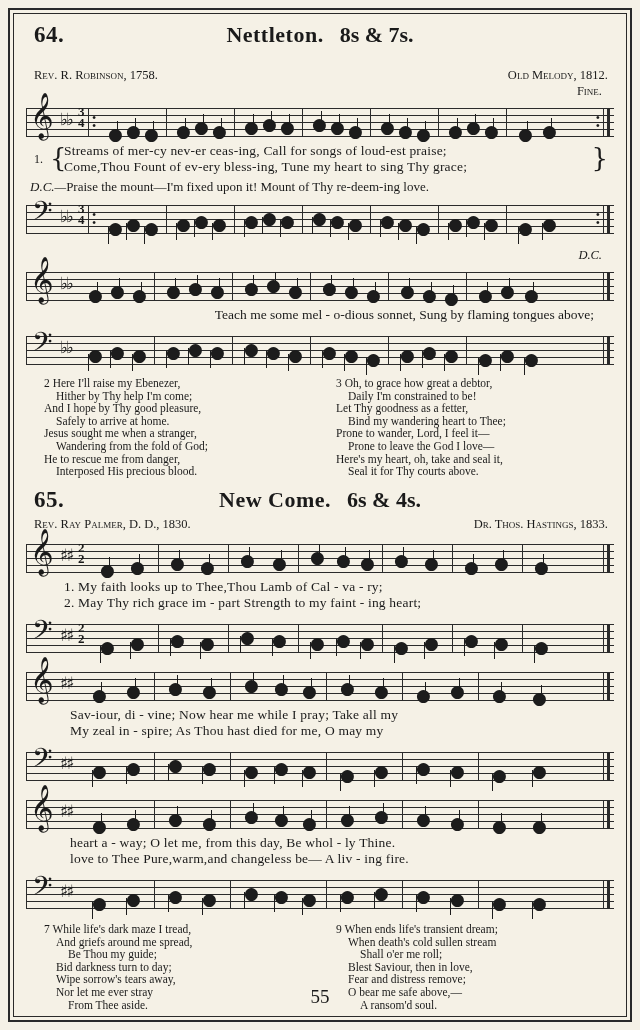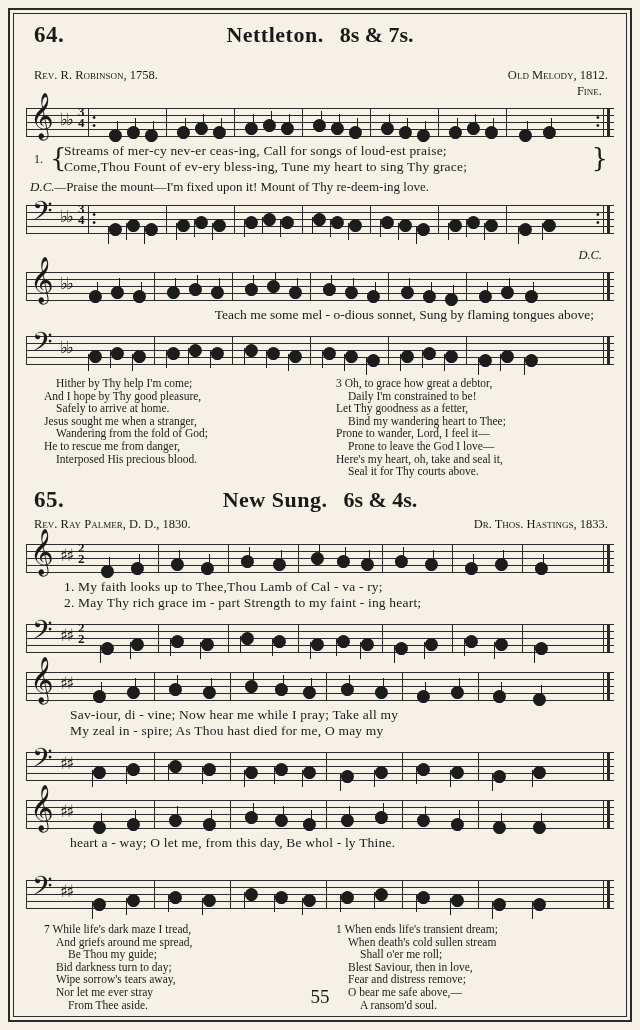--- a/index.html
+++ b/index.html
@@ -449,20 +449,21 @@
           <div class="note stemdn" style="left:452px; top:22px;">●</div>
           <div class="note stemdn" style="left:474px; top:18px;">●</div>
           <div class="note stemdn" style="left:498px; top:22px;">●</div>
           <div class="barline thick" style="right:4px;"></div>
           <div class="barline" style="right:10px;"></div>
         </div>
       </div>
 
       <div class="verses" style="height:108px;">
         <div class="col left">
+          <div class="vline vstart">2 Here I'll raise my Ebenezer,</div>
           <div class="vline indent">Hither by Thy help I'm come;</div>
           <div class="vline">And I hope by Thy good pleasure,</div>
           <div class="vline indent">Safely to arrive at home.</div>
           <div class="vline">Jesus sought me when a stranger,</div>
           <div class="vline indent">Wandering from the fold of God;</div>
           <div class="vline">He to rescue me from danger,</div>
           <div class="vline indent">Interposed His precious blood.</div>
         </div>
         <div class="col right">
           <div class="vline vstart">3 Oh, to grace how great a debtor,</div>
@@ -475,21 +476,21 @@
           <div class="vline indent">Seal it for Thy courts above.</div>
         </div>
       </div>
     </div>
 
     <div style="margin-top:2px;">
 
       <div class="hymn-head" style="height:30px;">
         <div class="hymn-num">65.</div>
         <div class="hymn-title">
-          <span class="tune">New Sung.</span><span class="meter">6s &amp; 4s.</span>
+          <span class="tune">New Come.</span><span class="meter">6s &amp; 4s.</span>
         </div>
       </div>
 
       <div class="byline" style="height:18px;">
         <span class="left">Rev. Ray Palmer, D. D., 1830.</span>
         <span class="right">Dr. Thos. Hastings, 1833.</span>
       </div>
 
       <div class="system">
         <div class="staff">
@@ -677,20 +678,21 @@
           <div class="barline" style="left:452px;"></div>
           <div class="note stemup" style="left:466px; top:25px;">●</div>
           <div class="note stemup" style="left:506px; top:25px;">●</div>
           <div class="barline thick" style="right:4px;"></div>
           <div class="barline" style="right:10px;"></div>
         </div>
       </div>
 
       <div class="lyrics" style="height:36px;">
         <div class="lyric-row" style="padding-left:44px;">heart  a - way;   O   let me,  from  this day,   Be  whol - ly  Thine.</div>
+        <div class="lyric-row" style="padding-left:44px;">love   to  Thee    Pure,warm,and changeless be—   A   liv - ing  fire.</div>
       </div>
 
       <div class="system" style="margin-top:2px;">
         <div class="staff">
           <div class="lines">
               <i></i>
               <i></i>
               <i></i>
               <i></i>
               <i></i>
@@ -725,21 +727,21 @@
         <div class="col left">
           <div class="vline vstart">7 While life's dark maze I tread,</div>
           <div class="vline indent">And griefs around me spread,</div>
           <div class="vline indent" style="padding-left:24px;">Be Thou my guide;</div>
           <div class="vline indent">Bid darkness turn to day;</div>
           <div class="vline indent">Wipe sorrow's tears away,</div>
           <div class="vline indent">Nor let me ever stray</div>
           <div class="vline indent" style="padding-left:24px;">From Thee aside.</div>
         </div>
         <div class="col right">
-          <div class="vline vstart">1 When ends life's transient dream;</div>
+          <div class="vline vstart">9 When ends life's transient dream;</div>
           <div class="vline indent">When death's cold sullen stream</div>
           <div class="vline indent" style="padding-left:24px;">Shall o'er me roll;</div>
           <div class="vline indent">Blest Saviour, then in love,</div>
           <div class="vline indent">Fear and distress remove;</div>
           <div class="vline indent">O bear me safe above,—</div>
           <div class="vline indent" style="padding-left:24px;">A ransom'd soul.</div>
         </div>
       </div>
     </div>
 

